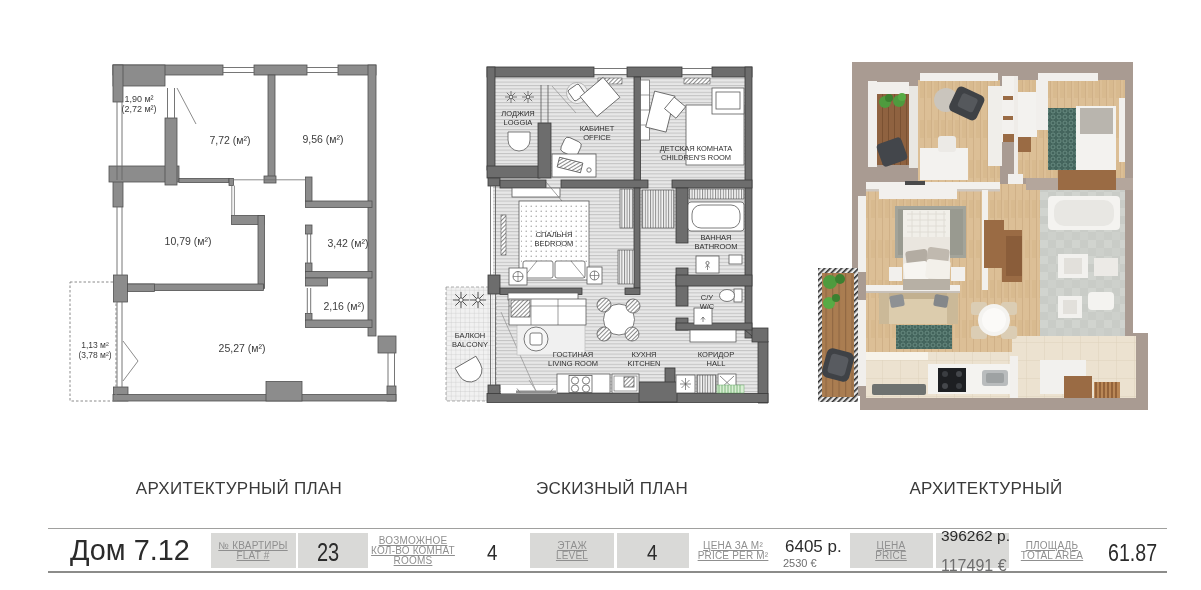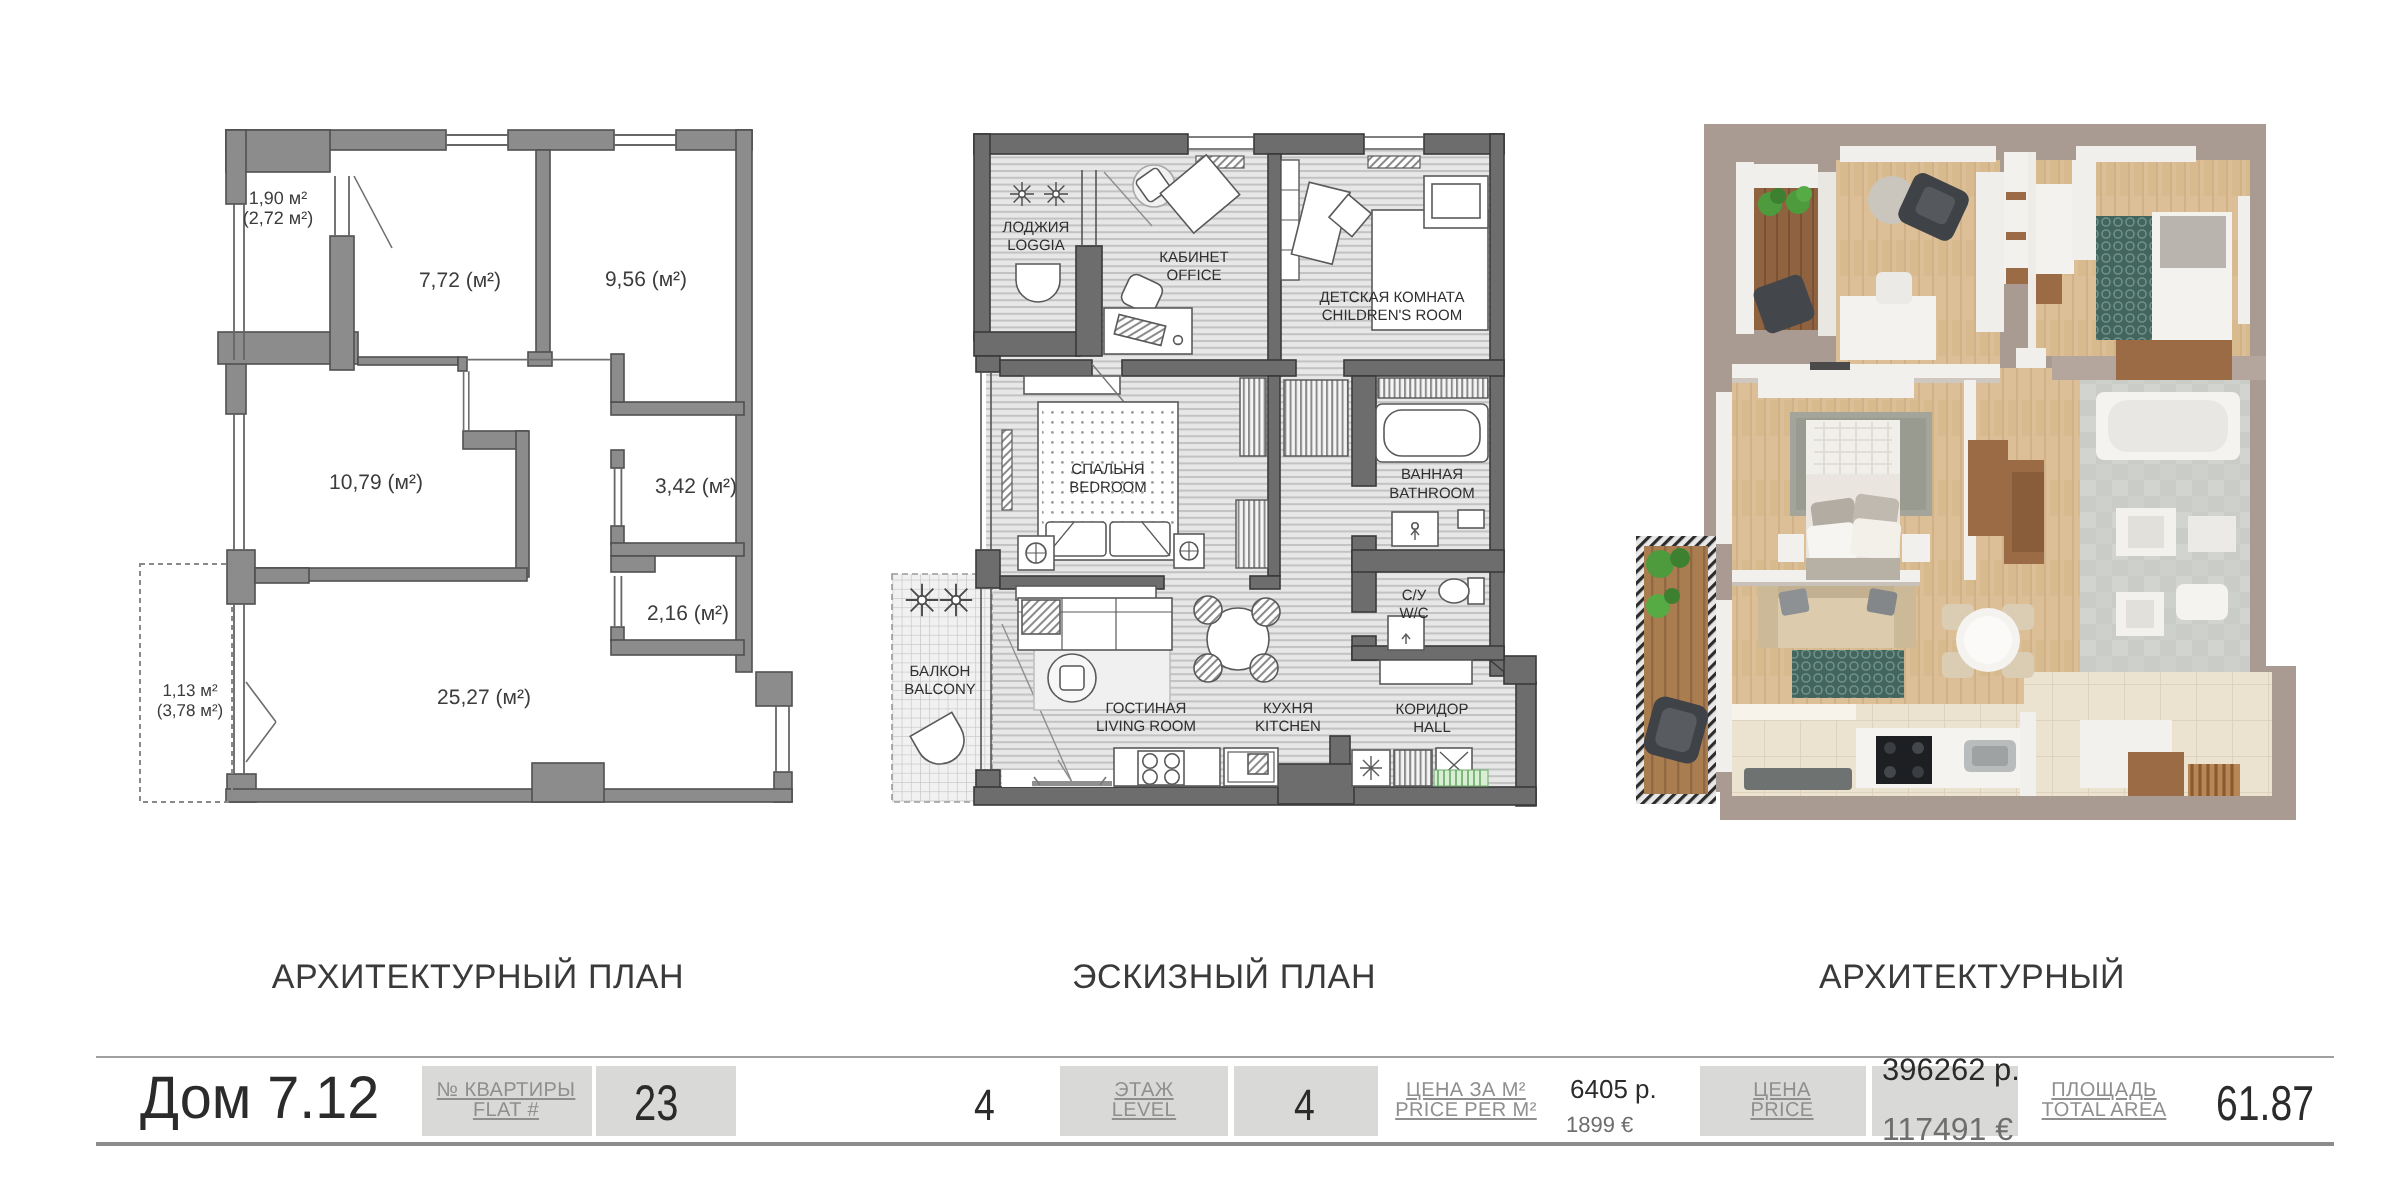--- a/index.html
+++ b/index.html
@@ -605,33 +605,34 @@
 <div style="position:absolute;left:48px;top:571px;width:1120px;height:2px;background:#8c8c8a;"></div>
 
 <div class="val" style="left:70px;top:533px;font-size:30px;transform-origin:0 0;transform:scaleX(0.96);">Дом 7.12</div>
 
 <div class="gbox" style="left:211px;width:85px;"></div>
 <div class="lbl" style="left:253px;top:551px;">№ КВАРТИРЫ<br>FLAT #</div>
 
 <div class="gbox" style="left:298px;width:70px;"></div>
 <div class="val num" style="left:317px;top:538px;font-size:25px;">23</div>
 
+<div class="lbl" style="left:413px;top:551px;">ВОЗМОЖНОЕ<br>КОЛ-ВО КОМНАТ<br>ROOMS</div>
 
 <div class="val" style="left:487px;top:540px;font-size:22px;transform-origin:0 0;transform:scaleX(0.85);">4</div>
 
 <div class="gbox" style="left:530px;width:84px;"></div>
 <div class="lbl" style="left:572px;top:551px;">ЭТАЖ<br>LEVEL</div>
 
 <div class="gbox" style="left:617px;width:72px;"></div>
 <div class="val" style="left:647px;top:540px;font-size:22px;transform-origin:0 0;transform:scaleX(0.85);">4</div>
 
 <div class="lbl" style="left:733px;top:551px;">ЦЕНА ЗА М²<br>PRICE PER M²</div>
 
-<div class="val" style="left:785px;top:536.5px;font-size:13px;">6405 р.</div>
-<div class="val" style="left:783px;top:556.5px;font-size:11px;color:#6e6e6e;">1899 €</div>
+<div class="val" style="left:785px;top:536.5px;font-size:17px;">6405 р.</div>
+<div class="val" style="left:783px;top:556.5px;font-size:11px;color:#6e6e6e;">2530 €</div>
 
 <div class="gbox" style="left:850px;width:83px;"></div>
 <div class="lbl" style="left:891px;top:551px;">ЦЕНА<br>PRICE</div>
 
 <div class="gbox" style="left:936px;width:73px;"></div>
 <div class="val" style="left:941px;top:527px;font-size:15.5px;">396262 р.</div>
 <div class="val" style="left:941px;top:557px;font-size:16px;color:#6e6e6e;">117491 €</div>
 
 <div class="lbl" style="left:1052px;top:551px;">ПЛОЩАДЬ<br>TOTAL AREA</div>
 

